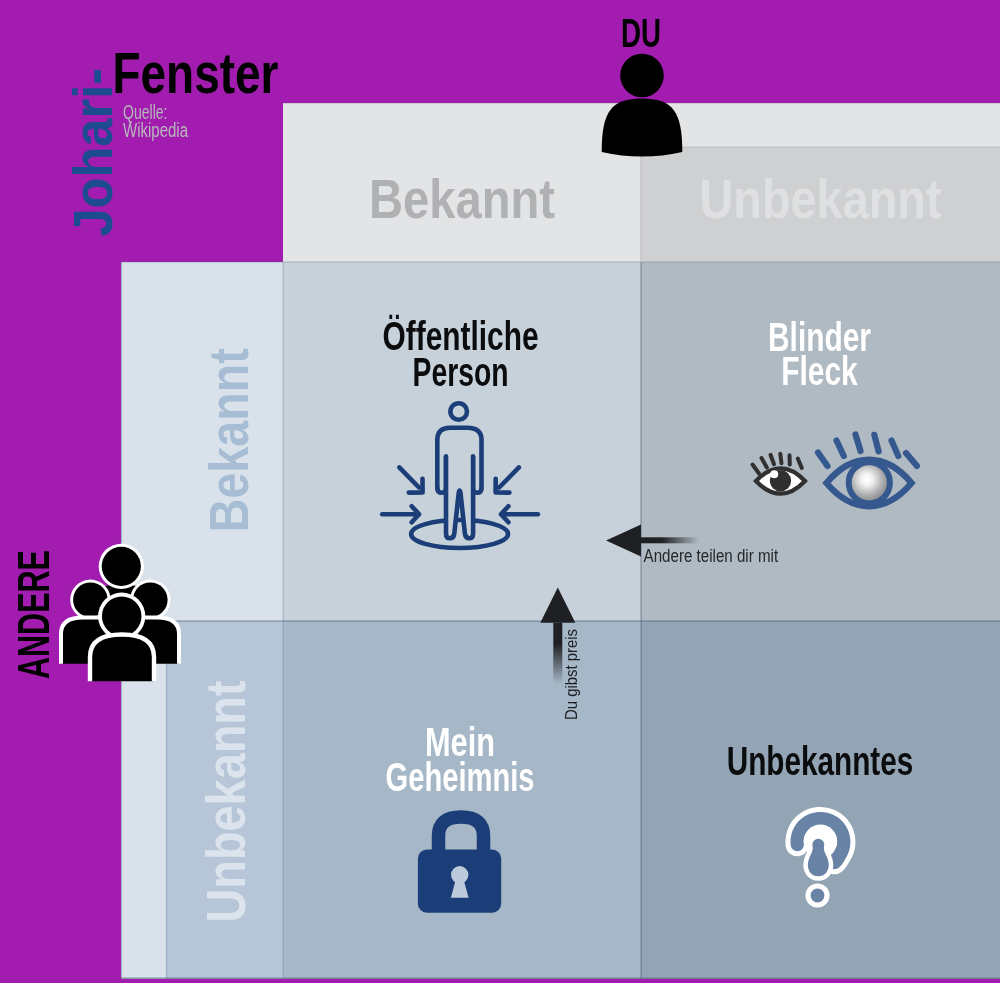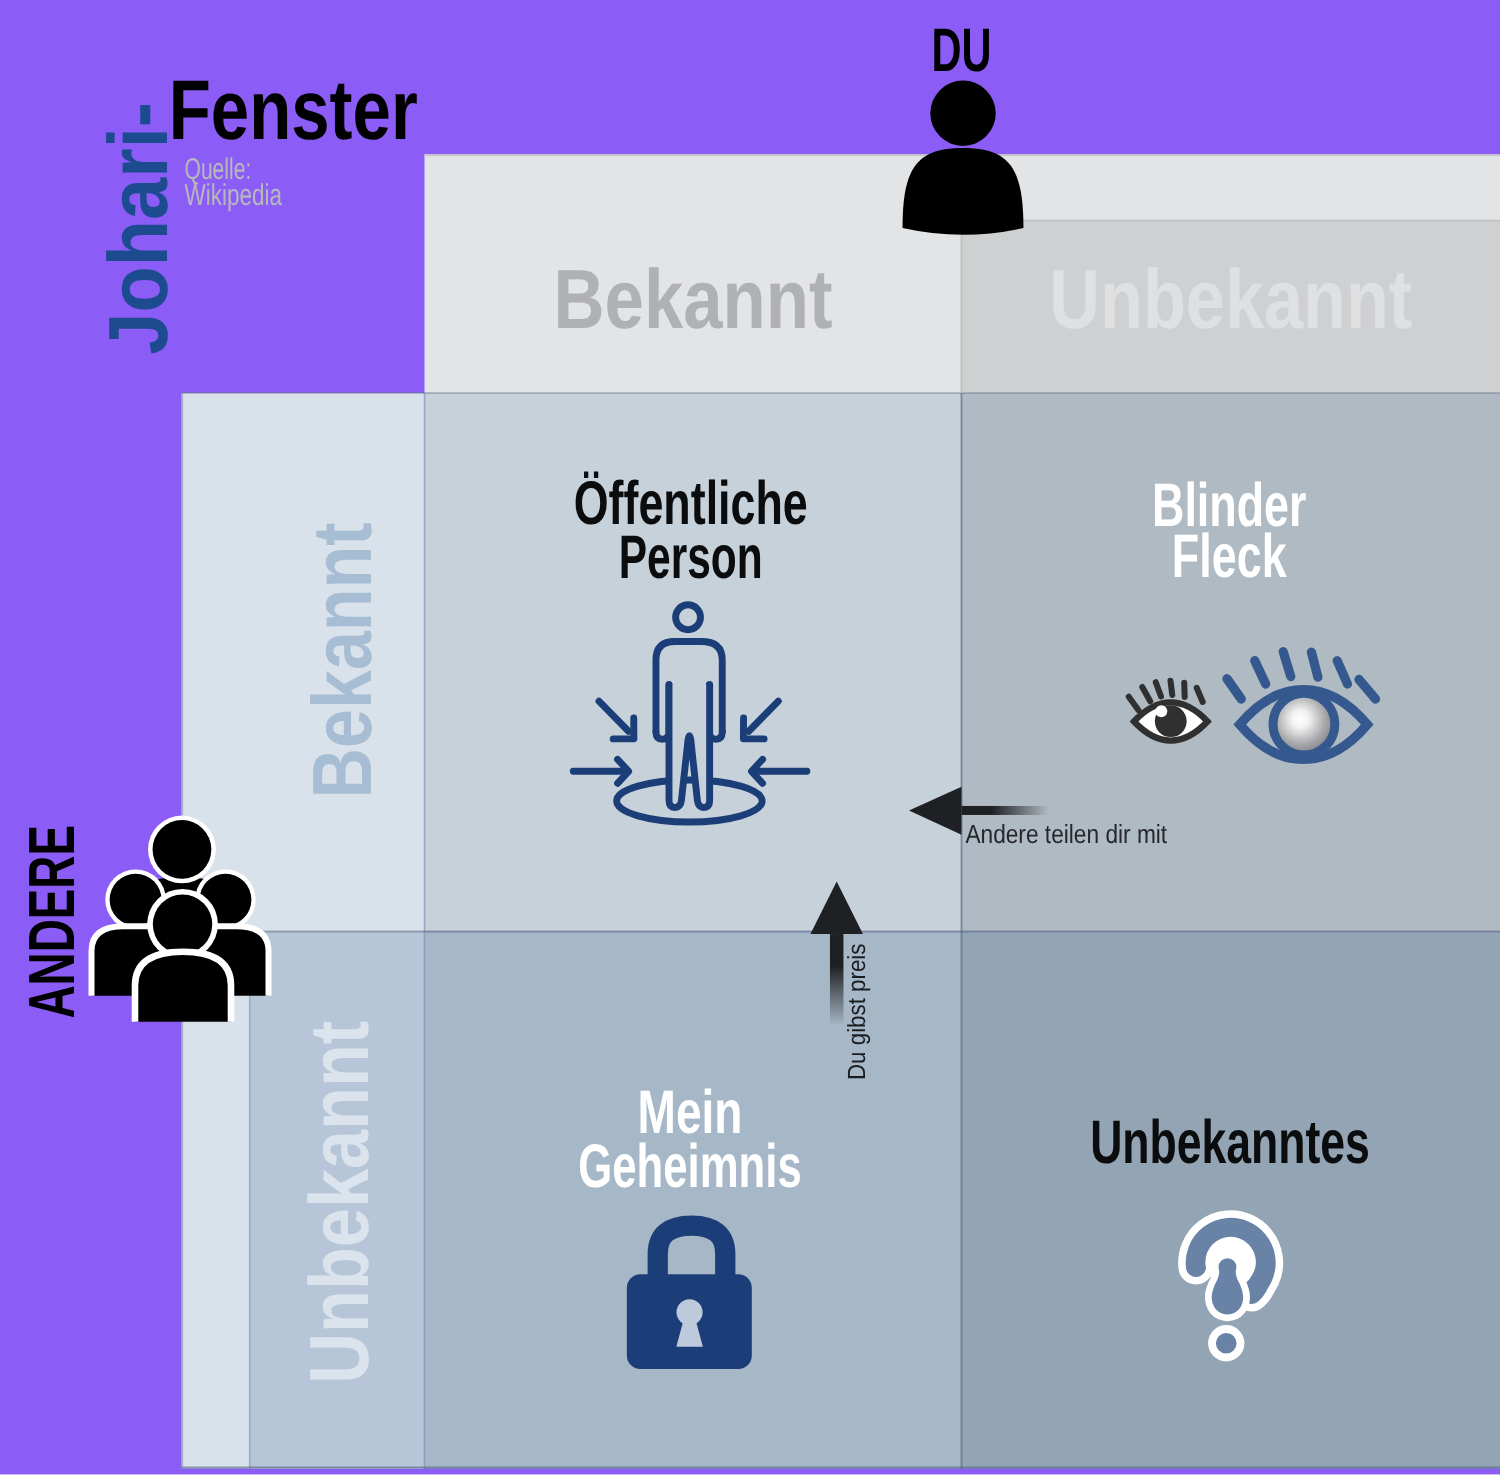--- a/index.html
+++ b/index.html
@@ -1,16 +1,16 @@
 <!DOCTYPE html>
 <html><head>
 <meta charset="utf-8">
 <style>
   html,body{margin:0;padding:0;background:#fff;}
-  #stage{position:relative;width:1000px;height:983px;background:#8b5cf6;overflow:hidden;-webkit-font-smoothing:antialiased;}
+  #stage{position:relative;width:1000px;height:983px;background:#a21caf;overflow:hidden;-webkit-font-smoothing:antialiased;}
   svg text{font-family:"Liberation Sans",sans-serif;}
 </style>
 </head>
 <body>
 <div id="stage">
 <svg width="1000" height="983" viewBox="0 0 1000 983">
   <defs>
     <radialGradient id="iris" cx="0.44" cy="0.42" r="0.56">
       <stop offset="0" stop-color="#ffffff"></stop>
       <stop offset="0.25" stop-color="#f2f2f2"></stop>

